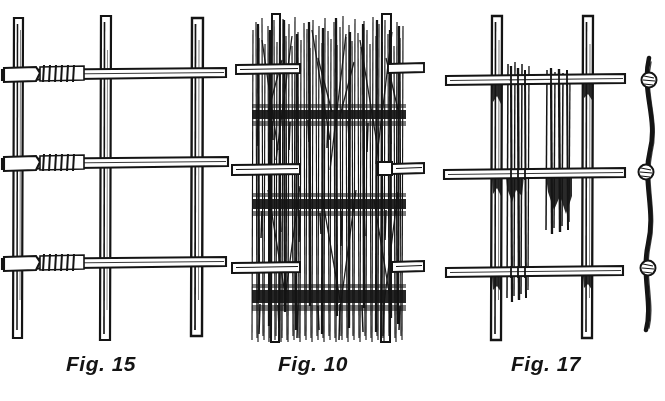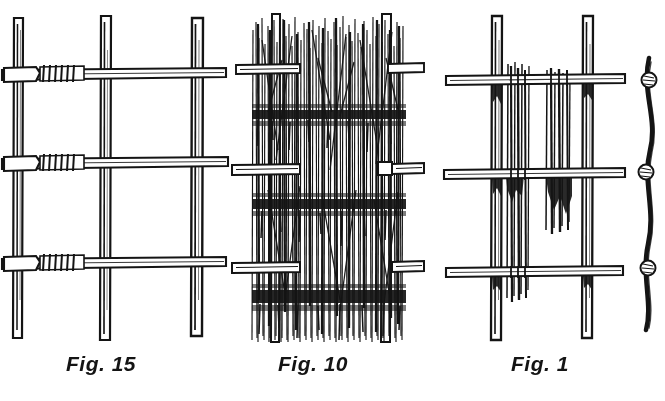--- a/index.html
+++ b/index.html
@@ -373,16 +373,16 @@
           <circle cx="648" cy="268" r="7.5" fill="#ffffff" stroke="#141414" stroke-width="2"></circle>
           <path d="M643 264 L653 266 M642 268 L654 269 M643 272 L652 273" stroke="#141414" stroke-width="1.1" fill="none"></path>
         </g>
       </g>
     </g>
   </svg>
 
   <div class="caption-row">
     <div class="fig-caption" id="caption-fig15">Fig. 15</div>
     <div class="fig-caption" id="caption-fig16">Fig. 10</div>
-    <div class="fig-caption" id="caption-fig17">Fig. 1</div>
+    <div class="fig-caption" id="caption-fig17">Fig. 17</div>
   </div>
 
 </div>
 
 </body></html>

